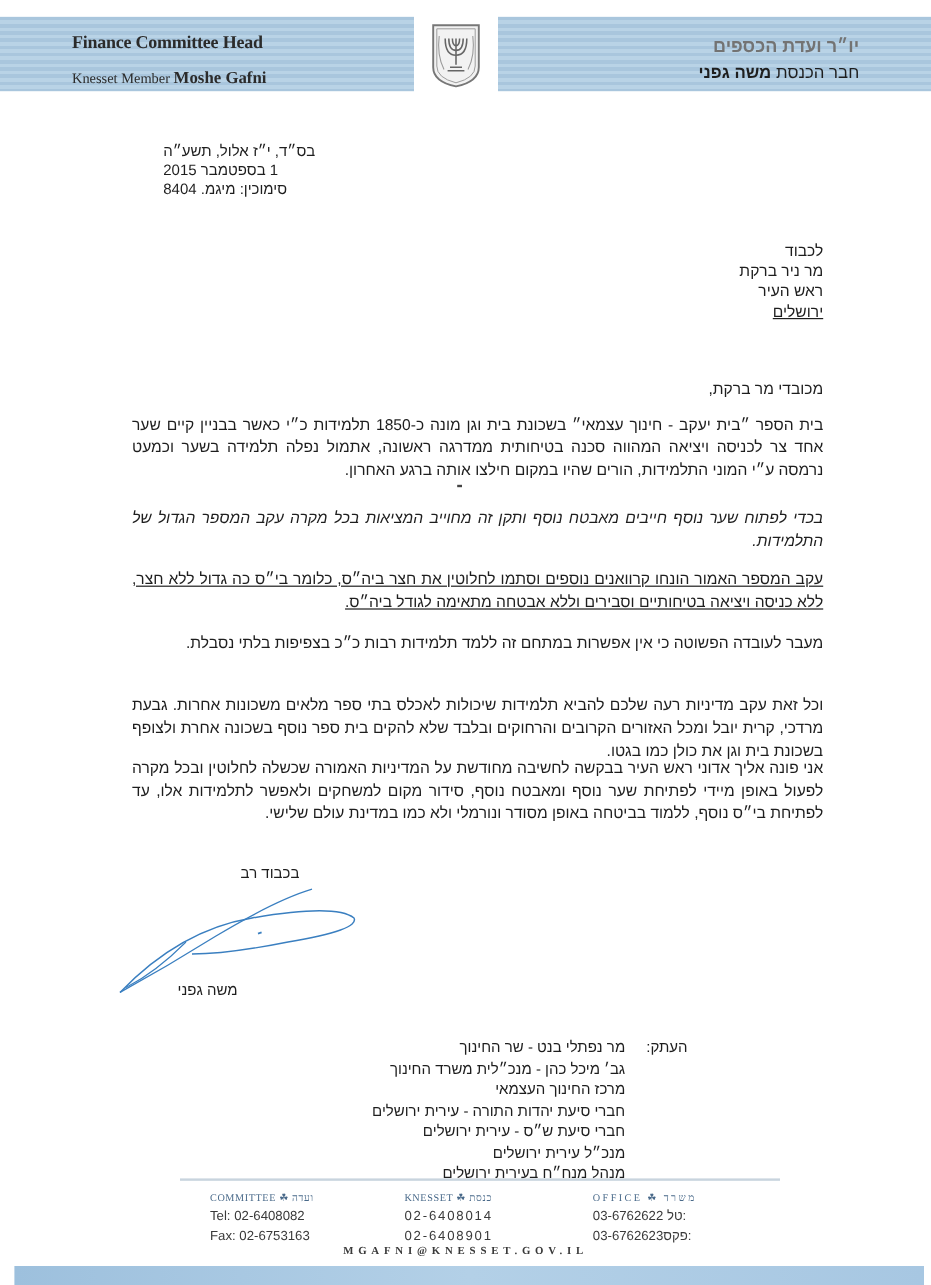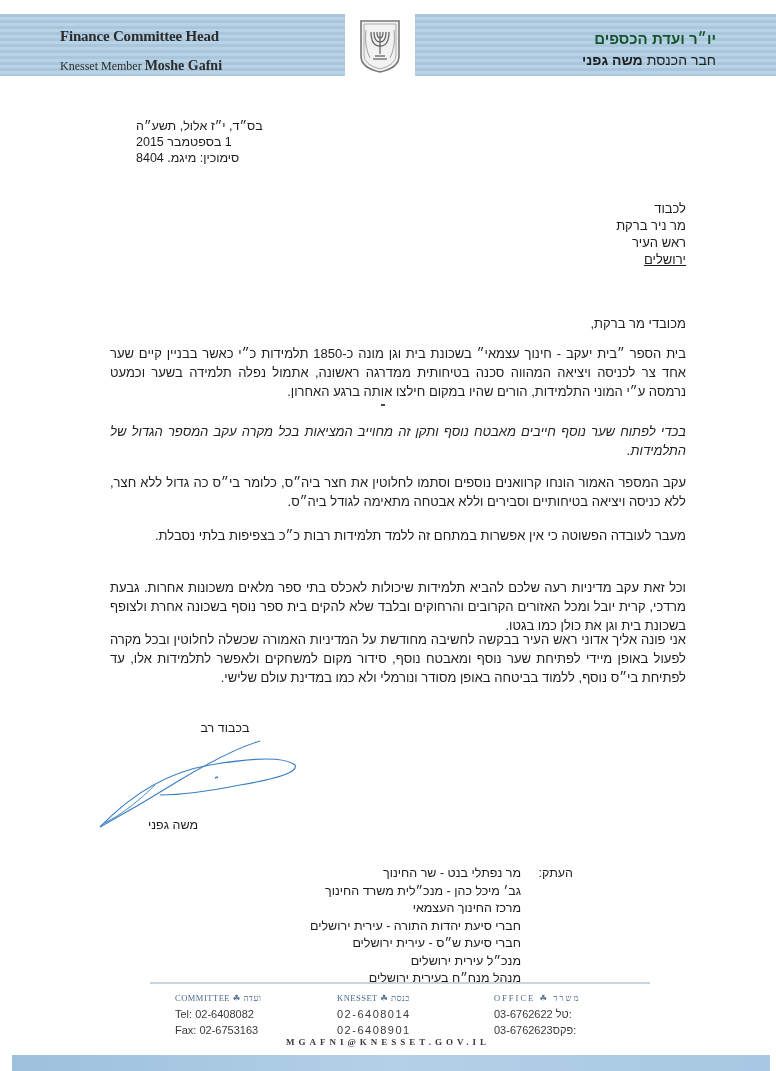--- a/index.html
+++ b/index.html
@@ -13,34 +13,34 @@
     }
     .header-left { position: absolute; left: 60px; top: 28px; width: 210px; text-align: left; }
     .header-left .l1 { font-family: "Liberation Serif", "DejaVu Serif", serif; font-weight: bold; font-size: 15px; color: #2b2b2b; letter-spacing: -0.2px; }
     .header-left .l2 { font-family: "Liberation Serif", "DejaVu Serif", serif; font-size: 12px; color: #2b2b2b; margin-top: 13px; }
     .header-left .l2 b { font-size: 14px; }
     .emblem-box {
       position: absolute; left: 345px; top: 10px; width: 70px; height: 72px; background: #ffffff;
       border-radius: 0 0 6px 6px; display: flex; align-items: center; justify-content: center;
     }
     .header-right { position: absolute; right: 60px; top: 30px; width: 230px; text-align: right; direction: rtl; }
-    .header-right .r1 { font-weight: bold; font-size: 15px; color: #14532d; }
+    .header-right .r1 { font-weight: bold; font-size: 15px; color: #737373; }
     .header-right .r2 { font-size: 14px; color: #1e1e1e; margin-top: 5px; }
     .header-right .r2 b { font-weight: bold; }
 
     .rtl { direction: rtl; text-align: right; }
     .date-block { position: absolute; left: 110px; top: 118px; width: 200px; font-size: 12.5px; line-height: 16px; }
     .recipient { position: absolute; right: 90px; top: 200px; width: 200px; font-size: 13px; line-height: 17px; }
     .recipient .city { text-decoration: underline; }
     .salutation { position: absolute; right: 90px; top: 316px; font-size: 13px; }
     .body-text {
       position: absolute; left: 110px; width: 576px; font-size: 13px; line-height: 19px; text-align: justify;
       direction: rtl; color: #1e1e1e;
     }
-    .p1 { top: 344px; } .p2 { top: 422px; font-style: italic; } .p3 { top: 473px; } .p4 { top: 526px; } .p5 { top: 578px; } .p6 { top: 630px; }
+    .p1 { top: 344px; } .p2 { top: 422px; font-style: italic; } .p3 { top: 473px; text-decoration: underline; } .p4 { top: 526px; } .p5 { top: 578px; } .p6 { top: 630px; }
     .closing { position: absolute; left: 110px; top: 720px; width: 200px; font-size: 12.5px; line-height: 17px; text-align: center; direction: rtl; }
     .closing .l1 { padding-left: 30px; }
     .signature { position: absolute; left: 90px; top: 735px; width: 220px; height: 100px; }
     .signer { position: absolute; left: 148px; top: 818px; font-size: 12.5px; direction: rtl; }
     .cc { position: absolute; right: 255px; top: 865px; width: 300px; font-size: 12.5px; line-height: 17.5px; direction: rtl; text-align: right; }
     .footer-rule { position: absolute; left: 150px; top: 982px; width: 500px; height: 2px; background: #c8d4de; }
     .contact-col { position: absolute; top: 990px; font-size: 11px; line-height: 16px; color: #3a3a3a; }
     .contact-col .hd { font-family: "Liberation Serif", "DejaVu Serif", serif; font-size: 8.5px; color: #4a6a8a; letter-spacing: 0.5px; }
     .col-committee { left: 175px; width: 110px; }
     .col-knesset { left: 337px; width: 110px; letter-spacing: 1.5px; }

